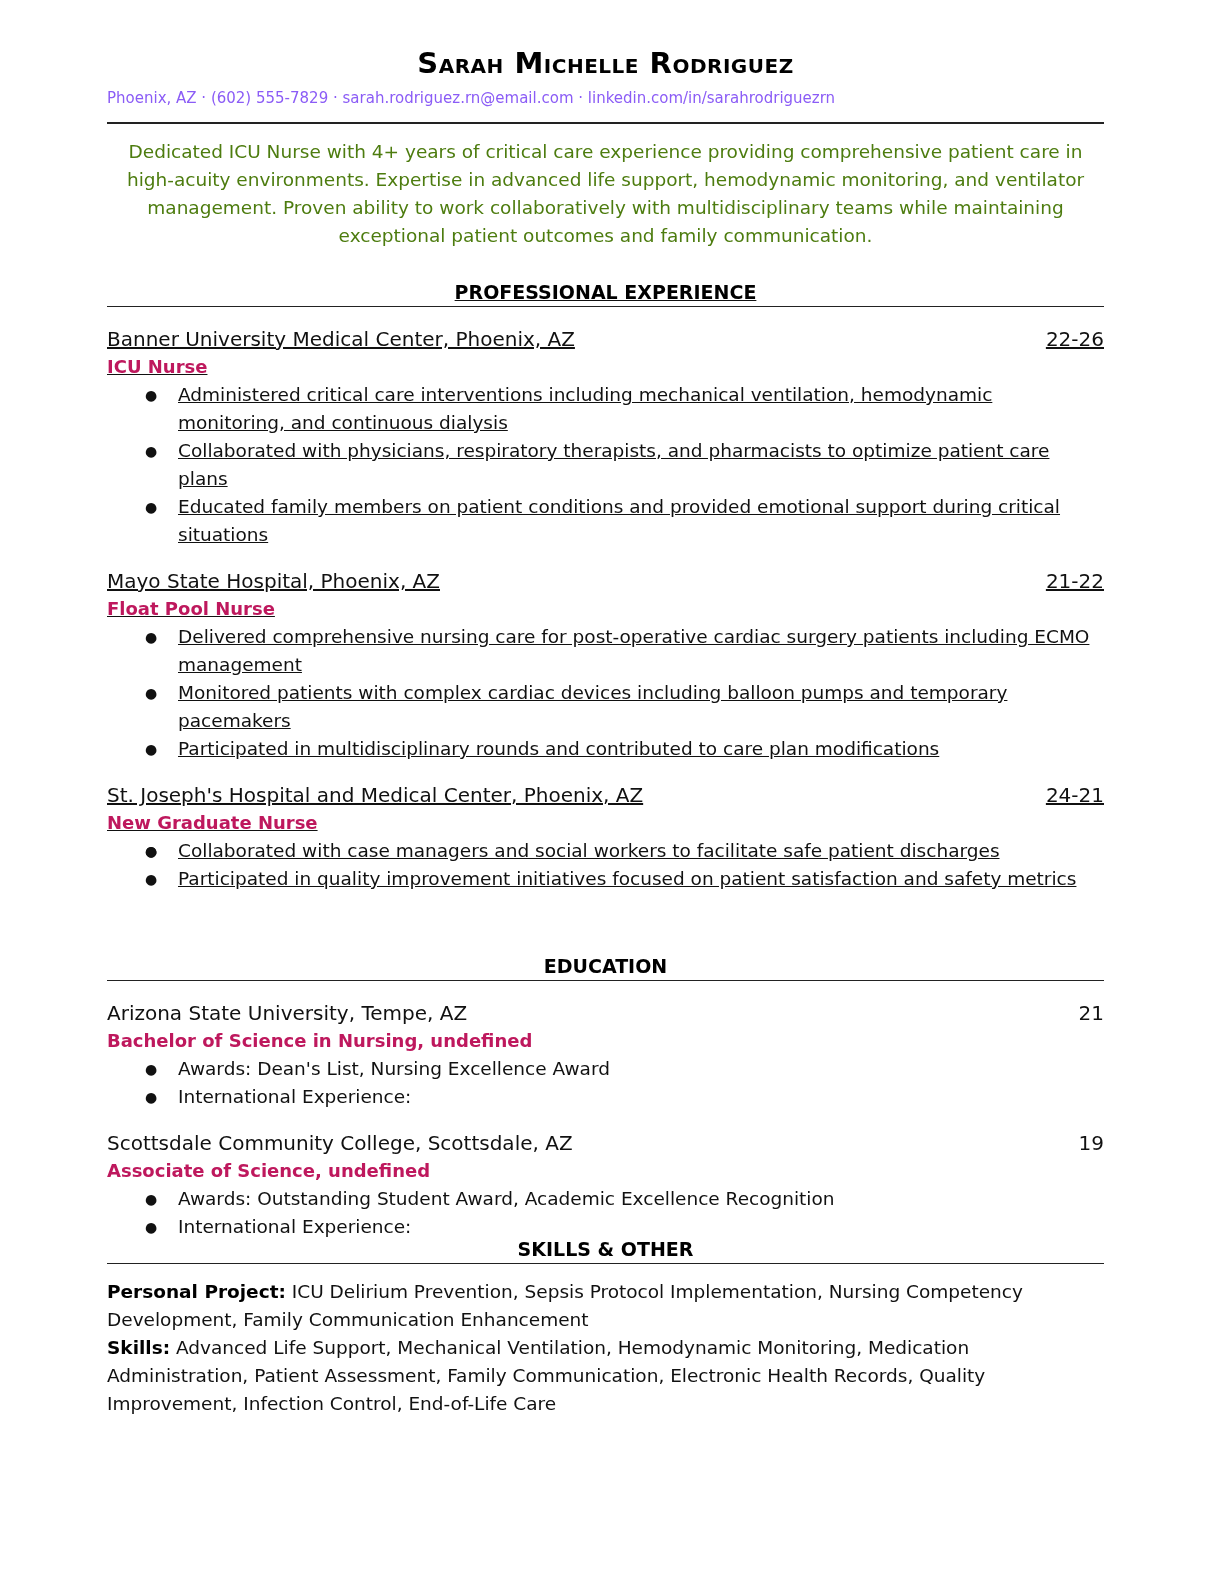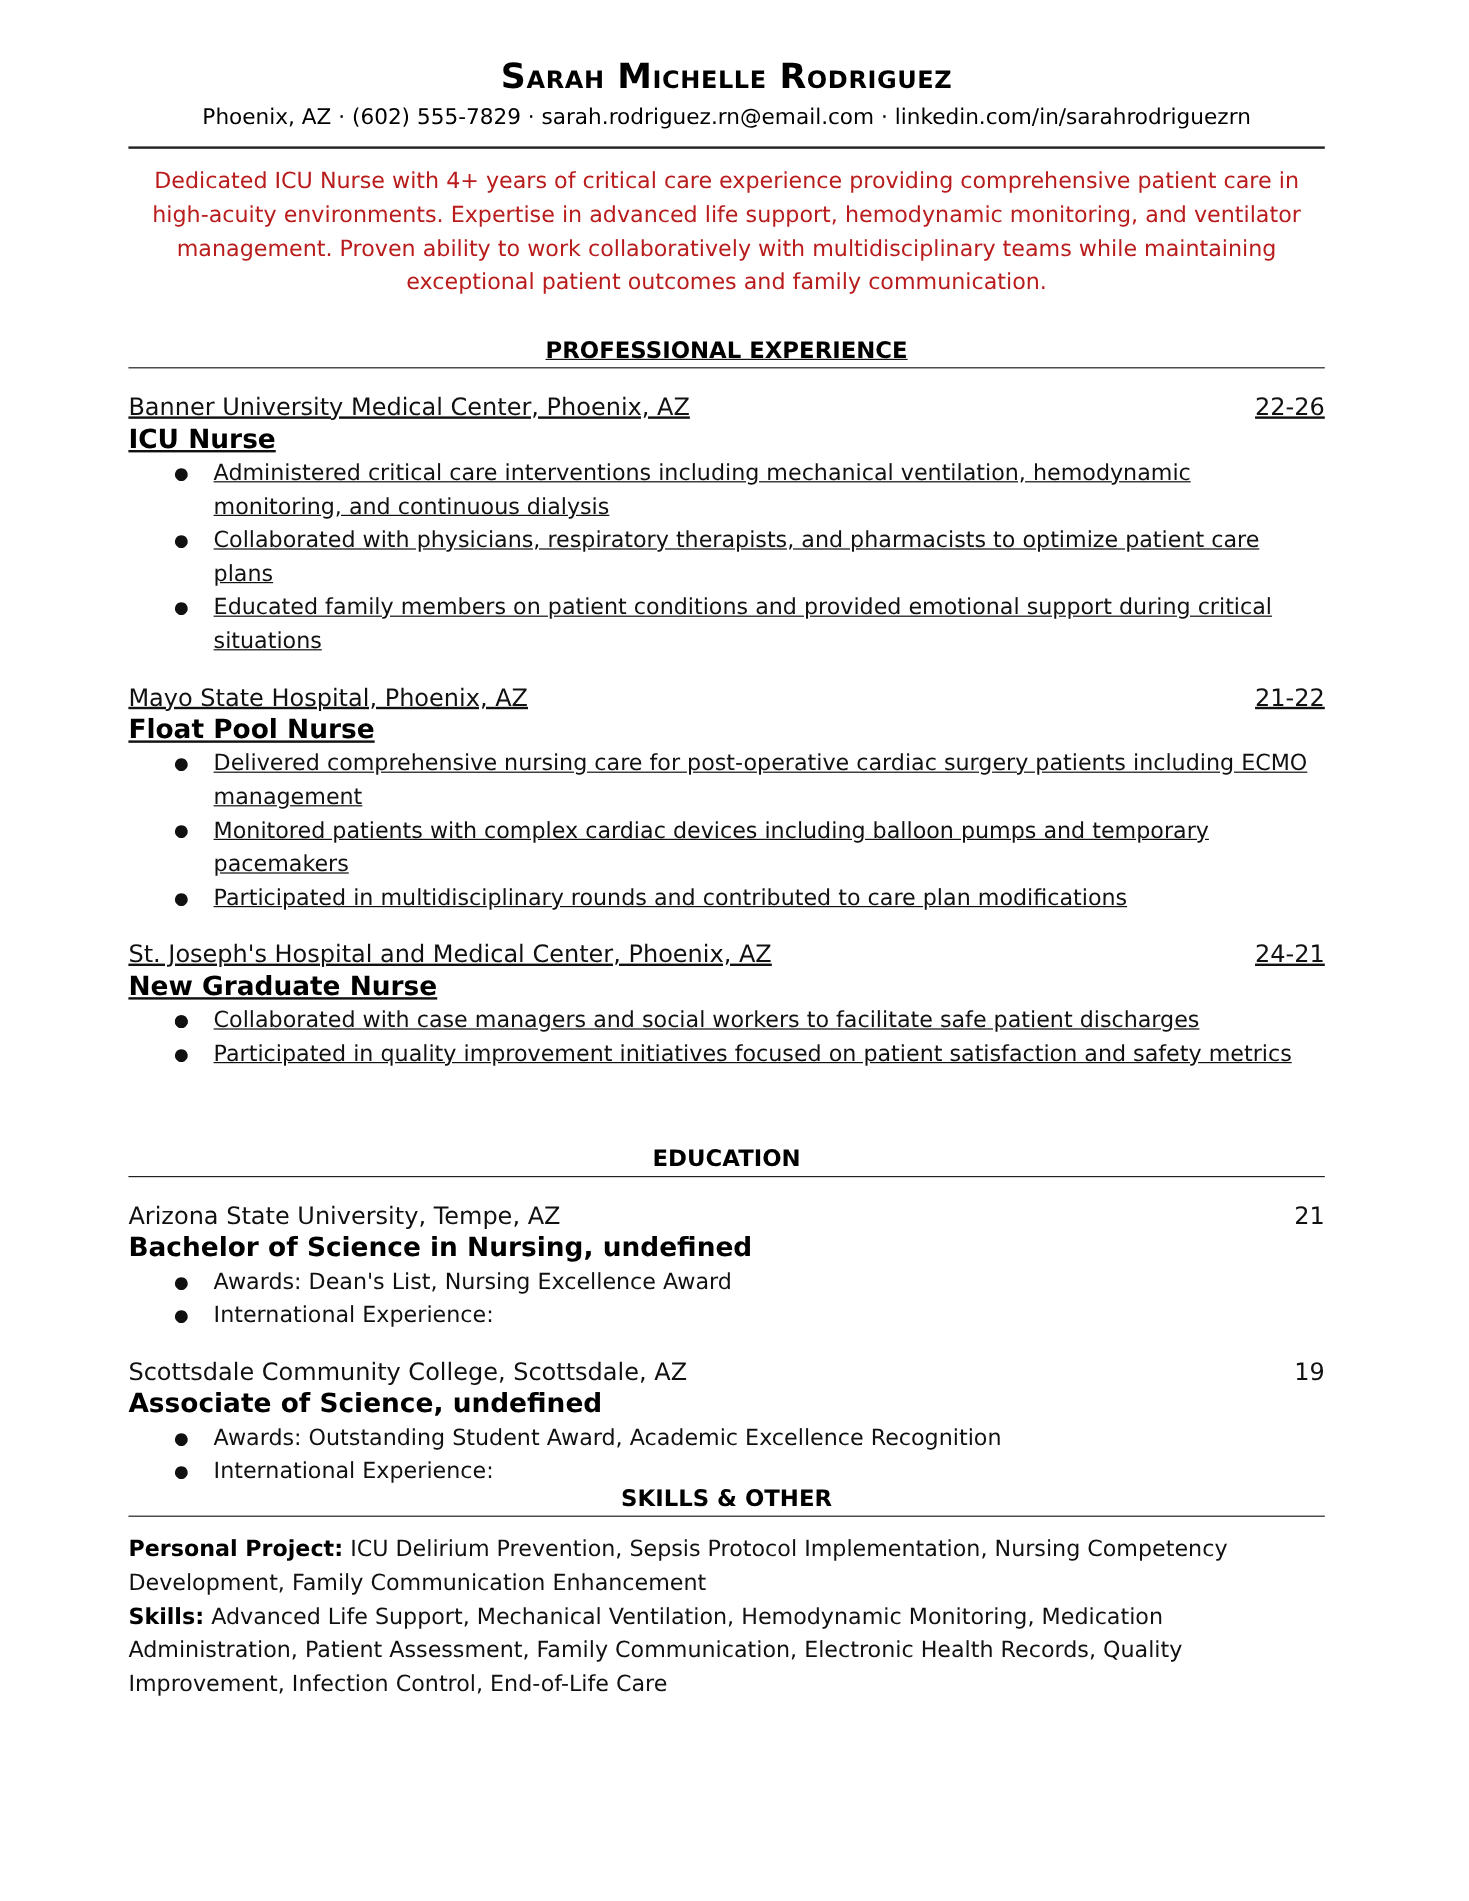--- a/index.html
+++ b/index.html
@@ -8,38 +8,38 @@
     font-family: "DejaVu Sans", "Liberation Sans", sans-serif;
     color: #111;
   }
   .page { position: absolute; left: 107px; width: 997px; top: 0; }
   .name {
     position: absolute; top: 44px; left: 0; width: 997px; text-align: center;
     font-weight: bold; font-size: 29px; letter-spacing: 0.5px; color: #000;
     font-variant: small-caps; line-height: 38px;
   }
   .contact {
-    position: absolute; top: 86px; left: 0; width: 997px; text-align: center;
-    font-size: 18px; line-height: 24px; color: #000000;
+    position: absolute; top: 86px; left: 0; width: 997px; 
+    font-size: 15px; line-height: 24px; color: #8b5cf6;
   }
   .rule-top { position: absolute; top: 122px; left: 0; width: 997px; height: 2px; background: #222; }
   .summary {
     position: absolute; top: 138px; left: 0; width: 997px; text-align: center;
-    font-size: 18.5px; line-height: 28px; color: #b91c1c;
+    font-size: 18.5px; line-height: 28px; color: #4d7c0f;
   }
   .section { position: absolute; left: 0; width: 997px; }
   .sec-title {
     text-align: center; font-weight: bold; font-size: 19px; line-height: 28px; color: #000;
     border-bottom: 1.5px solid #222; padding-bottom: 0px;
   }
   .entry-head {
     display: flex; justify-content: space-between; align-items: baseline;
     font-size: 20px; line-height: 28px; margin-top: 18px;
   }
-  .entry-role { font-weight: bold; font-size: 22px; line-height: 28px; color: #000000; }
+  .entry-role { font-weight: bold; font-size: 18px; line-height: 28px; color: #be185d; }
   ul.bullets { margin: 0; padding: 0; list-style: none; }
   ul.bullets li {
     position: relative; padding-left: 71px; font-size: 18.5px; line-height: 28px; color: #111;
   }
   ul.bullets li .dot {
     position: absolute; left: 38px; top: 0; font-size: 14px;
   }
   .para { font-size: 18.5px; line-height: 28px; color: #111; }
   .para b { color: #000; }
 </style>

